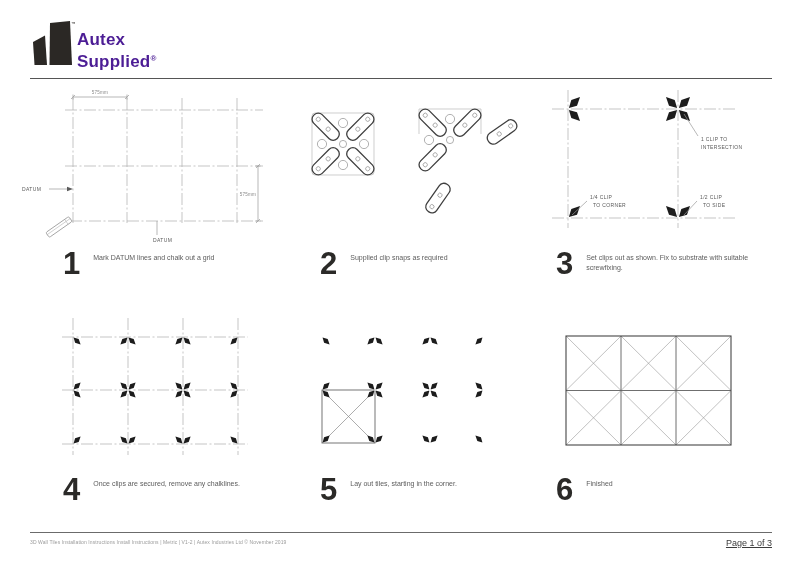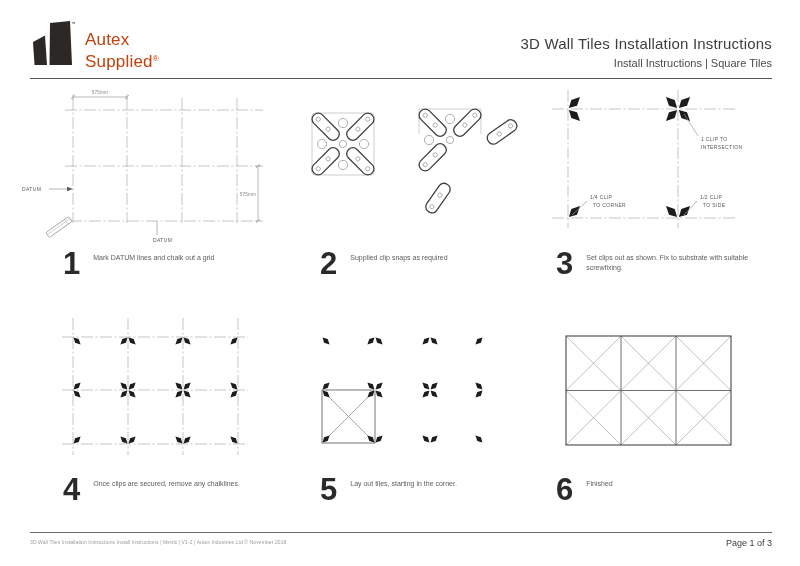--- a/index.html
+++ b/index.html
@@ -2,22 +2,22 @@
 <html><head>
 <meta charset="utf-8">
 <style>
   html,body{margin:0;padding:0;background:#e8e8e8;}
   .page{
     position:relative;width:800px;height:566px;background:#ffffff;
     font-family:"Liberation Sans","DejaVu Sans",sans-serif;overflow:hidden;
   }
   
   .logo-mark{position:absolute;left:30px;top:18px;}
-  .logo-words{position:absolute;left:85px;top:30px;font-size:17px;line-height:19px;
-    font-weight:400;color:#c2410c;letter-spacing:.2px;}
+  .logo-words{position:absolute;left:77px;top:30px;font-size:17px;line-height:19px;
+    font-weight:700;color:#4c1d95;letter-spacing:.2px;}
   .logo-words .reg{font-size:8px;vertical-align:6px;}
   .title-block{position:absolute;right:28px;top:35px;text-align:right;}
   .doc-title{margin:0;font-size:15px;font-weight:400;color:#3d3d3d;letter-spacing:.2px;}
   .doc-subtitle{margin:5px 0 0;font-size:11px;font-weight:400;color:#4a4a4a;}
   .rule{position:absolute;left:30px;right:28px;border-top:1px solid #555;}
   .rule.header-rule{top:78px;}
   .rule.footer-rule{top:532px;border-top-color:#6b6b6b;}
   
   .diagrams{position:absolute;left:0;top:80px;}
   .chalk{stroke:#b6b6b6;stroke-width:.8;stroke-dasharray:12 2.5 2 2.5;fill:none;}
@@ -35,39 +35,35 @@
   .tile-diag{stroke:#8a8a8a;stroke-width:.7;fill:none;}
   .wall-outer{fill:none;stroke:#454545;stroke-width:1.1;}
   .wall-inner{stroke:#5f5f5f;stroke-width:.9;fill:none;}
   .wall-diag{stroke:#979797;stroke-width:.6;fill:none;}
   
   .caption{position:absolute;display:flex;gap:13px;align-items:flex-start;}
   .num{font-size:31px;font-weight:700;line-height:.82;color:#2b2a28;}
   .cap{margin:2px 0 0;font-size:7px;line-height:1.45;color:#5c5c5c;}
   
   .footer-left{position:absolute;left:30px;top:539px;font-size:5px;color:#9b9b9b;letter-spacing:.1px;}
-  .footer-page{position:absolute;right:28px;top:538px;font-size:9px;color:#3c3c3c;}
+  .footer-page{position:absolute;right:28px;top:538px;font-size:9px;color:#3c3c3c;text-decoration:underline;}
 </style>
 </head>
 <body>
 
 <div class="page">
 
   <svg class="logo-mark" width="46" height="50" viewBox="0 0 46 50">
     <path d="M3,24 L15,17.5 L17,47 L4.5,47 Z" fill="#2b2825"></path>
     <path d="M20,5 L40,3 L42,47 L19.5,47 Z" fill="#2b2825"></path>
     <text x="41" y="7" font-size="4.5" fill="#2b2825">™</text>
   </svg>
   <div class="logo-words">
     <div>Autex</div>
     <div><span>Supplied</span><span class="reg">®</span></div>
-  </div>
-  <div class="title-block">
-    <h1 class="doc-title">3D Wall Tiles Installation Instructions</h1>
-    <div class="doc-subtitle">Install Instructions | Square Tiles</div>
   </div>
   <div class="rule header-rule"></div>
 
   <svg class="diagrams" width="800" height="460" viewBox="0 0 800 460">
     <defs>
 
       <g id="clip-arm">
         <rect class="carm" x="8" y="-6" width="33" height="12" rx="5.5"></rect>
         <circle class="cc" cx="35" cy="0" r="2.1"></circle>
         <circle class="cc" cx="21" cy="0" r="2.1"></circle>

